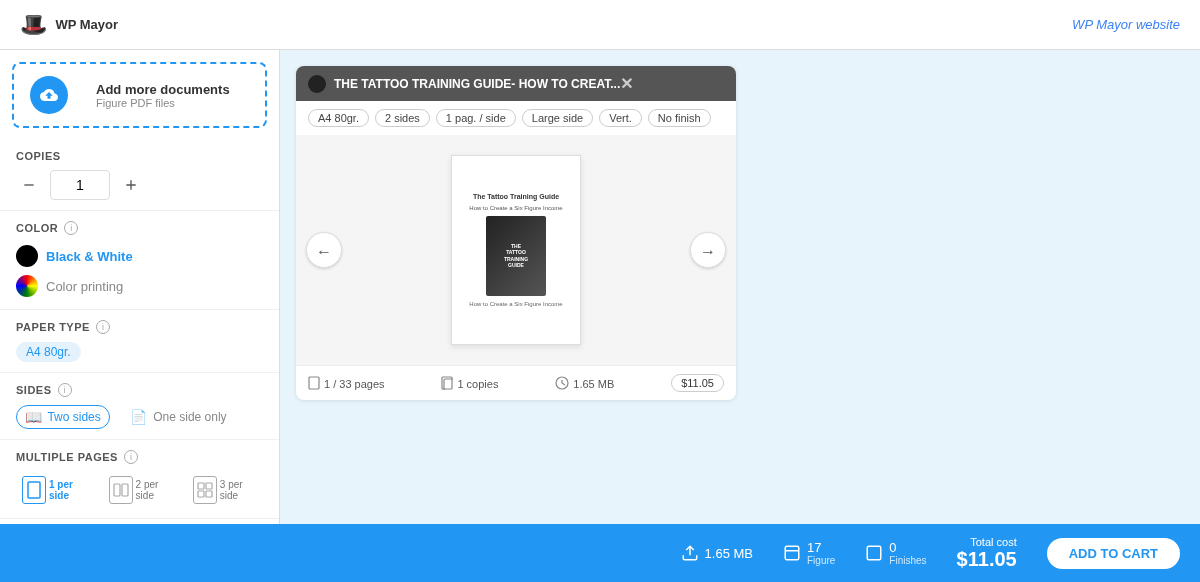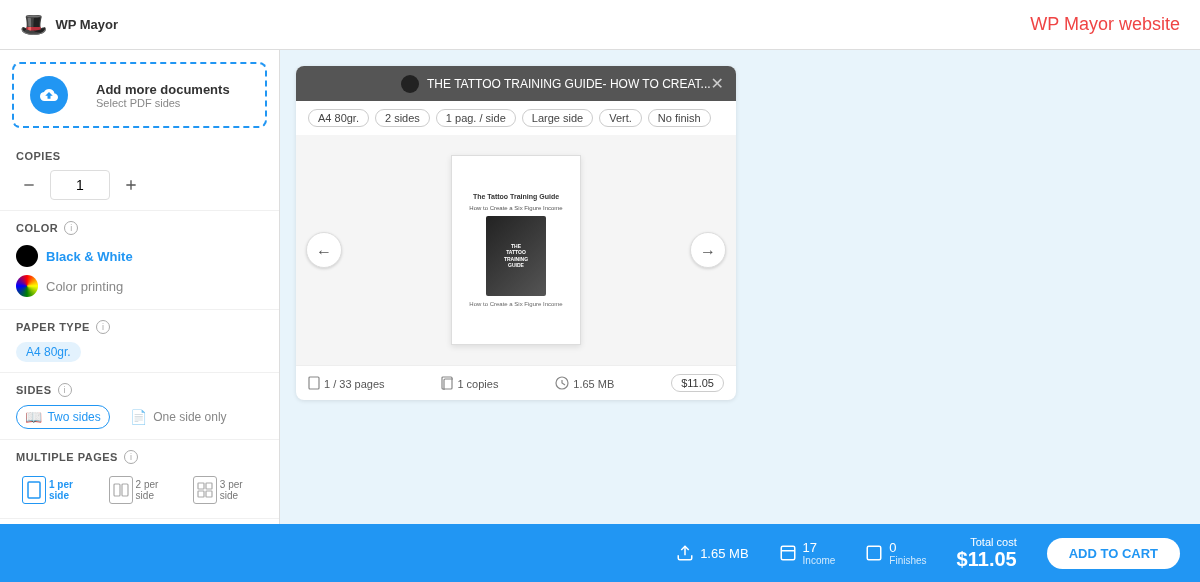--- a/index.html
+++ b/index.html
@@ -12,21 +12,21 @@
       display: flex;
       align-items: center;
       justify-content: space-between;
       padding: 0 20px;
       border-bottom: 1px solid #ddd;
       flex-shrink: 0;
     }
     .logo-area { display: flex; align-items: center; gap: 8px; }
     .logo-hat { font-size: 22px; }
     .logo-text { font-size: 13px; color: #333; font-weight: bold; }
-    .wp-mayor-link { color: #ef4444; font-size: 18px; text-decoration: none; cursor: pointer; }
+    .wp-mayor-link { color: #3b82f6; font-size: 13px; text-decoration: none; cursor: pointer; font-style: italic; }
 
     
     .main-area { display: flex; flex: 1; overflow: hidden; }
 
     
     .left-panel {
       width: 280px;
       background: white;
       border-right: 1px solid #ddd;
       overflow-y: auto;
@@ -105,23 +105,23 @@
       overflow: hidden;
       max-width: 440px;
       box-shadow: 0 1px 4px rgba(0,0,0,0.1);
     }
     .doc-card-header {
       background: #555;
       color: white;
       padding: 8px 12px;
       display: flex;
       align-items: center;
-      justify-content: flex-end;
+      justify-content: flex-start;
       font-size: 12px;
-      font-weight: normal;
+      font-weight: bold;
     }
     .doc-header-left { display: flex; align-items: center; gap: 8px; }
     .doc-circle { width: 18px; height: 18px; border-radius: 50%; background: #222; flex-shrink: 0; }
     .doc-close { cursor: pointer; font-size: 16px; color: #ccc; }
 
     
     .tags-row { display: flex; gap: 6px; flex-wrap: wrap; padding: 8px 12px; background: white; }
     .tag { background: white; border: 1px solid #ccc; border-radius: 12px; padding: 2px 9px; font-size: 11px; color: #444; }
 
     
@@ -199,21 +199,21 @@
   <div class="left-panel">
 
     <div class="upload-area">
       <div class="upload-circle">
         <svg width="18" height="18" viewBox="0 0 24 24" fill="white">
             <path d="M19.35 10.04A7.49 7.49 0 0 0 12 4C9.11 4 6.6 5.64 5.35 8.04A5.994 5.994 0 0 0 0 14c0 3.31 2.69 6 6 6h13c2.76 0 5-2.24 5-5 0-2.64-2.05-4.78-4.65-4.96zM14 13v4h-4v-4H7l5-5 5 5h-3z"></path>
           </svg>
       </div>
       <div class="upload-text-area">
         <div class="upload-main-text">Add more documents</div>
-        <div class="upload-sub-text">Select PDF sides</div>
+        <div class="upload-sub-text">Figure PDF files</div>
       </div>
     </div>
 
     <div class="section">
       <div class="section-header">
         <span class="section-title">COPIES</span>
       </div>
       <div class="copies-row">
         <button class="copies-btn">
           <svg width="16" height="16" viewBox="0 0 24 24" fill="none" stroke="currentColor" stroke-width="2">
@@ -382,21 +382,21 @@
       </svg>
     <span>1.65 MB</span>
   </div>
   <div class="bottom-stat">
     <svg width="18" height="18" viewBox="0 0 24 24" fill="none" stroke="white" stroke-width="2">
         <rect x="3" y="3" width="18" height="18" rx="2"></rect>
         <line x1="3" y1="9" x2="21" y2="9"></line>
       </svg>
     <div>
       <div>17</div>
-      <div class="bottom-stat-sub">Income</div>
+      <div class="bottom-stat-sub">Figure</div>
     </div>
   </div>
   <div class="bottom-stat">
     <svg width="18" height="18" viewBox="0 0 24 24" fill="none" stroke="white" stroke-width="2">
         <rect x="3" y="3" width="18" height="18" rx="2"></rect>
       </svg>
     <div>
       <div>0</div>
       <div class="bottom-stat-sub">Finishes</div>
     </div>

